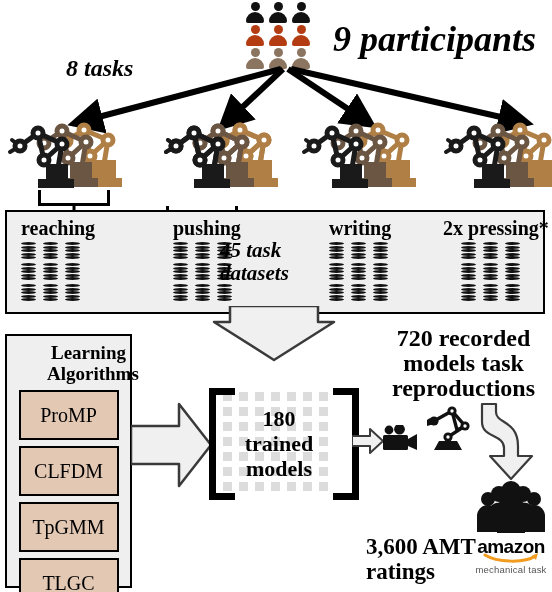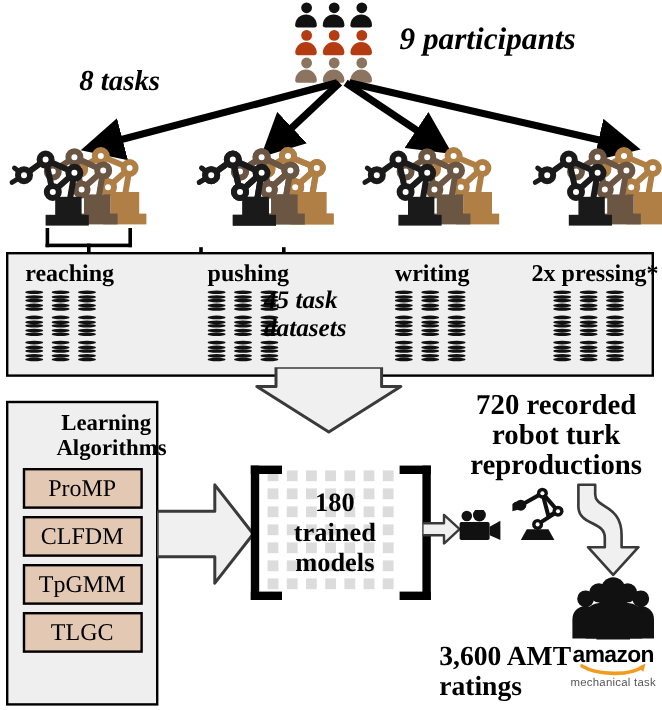--- a/index.html
+++ b/index.html
@@ -11,21 +11,21 @@
 
   
   #people-group{left:243px;top:2px;width:70px;}
   .person-row{display:flex;gap:3px;justify-content:center;margin-bottom:2px;}
   .person{width:20px;height:21px;position:relative;}
   .person .head{position:absolute;left:5.5px;top:0;width:9px;height:9px;border-radius:50%;background:currentColor;}
   .person .body{position:absolute;left:1px;top:10px;width:18px;height:11px;
        border-radius:9px 9px 2px 2px;background:currentColor;}
 
   
-  #participants-label{left:333px;top:18px;font-size:26px;}
+  #participants-label{left:333px;top:18px;font-size:36px;}
   #tasks-label{left:66px;top:55px;font-size:24px;}
 
   
   #fan-arrows{left:0;top:0;width:552px;height:215px;pointer-events:none;}
 
   
   .robot-group{width:128px;height:78px;}
   #robot-0{left:4px;top:116px;}
   #robot-1{left:160px;top:116px;}
   #robot-2{left:298px;top:116px;}
@@ -57,21 +57,21 @@
   #ds-caption{left:220px;top:239px;font-size:21px;line-height:23px;width:95px;}
 
   
   #big-arrow{left:212px;top:306px;}
 
   
   #algo-panel{left:5px;top:334px;width:127px;height:254px;
       background:#efefef;border:2px solid #000;box-sizing:border-box;}
   #algo-title{font-family:"Liberation Serif",serif;font-weight:bold;font-size:19px;
       text-align:center;line-height:21px;margin-top:6px;padding-left:40px;}
-  .algo-box{margin:6px auto 0;width:100px;height:34px;background:#e3c8b4;
+  .algo-box{margin:6px auto 0;width:100px;height:50px;background:#e3c8b4;
       border:2px solid #000;box-sizing:border-box;display:flex;align-items:center;
       justify-content:center;font-family:"Liberation Serif",serif;font-size:20px;}
 
   
   #algo-arrow{left:131px;top:400px;}
 
   
   #models-box{left:209px;top:388px;width:150px;height:112px;}
   #models-grid{position:absolute;left:14px;top:4px;width:112px;height:104px;
       display:grid;grid-template-columns:repeat(7,16px);grid-template-rows:repeat(7,15px);}
@@ -701,21 +701,21 @@
   <circle cx="44" cy="22" r="4.6" fill="#111"></circle>
     <circle cx="44" cy="22" r="1.7" fill="#fff"></circle>
   <circle cx="27" cy="33" r="4.6" fill="#111"></circle>
     <circle cx="27" cy="33" r="1.7" fill="#fff"></circle>
   <path d="M6,16 a6.5,6.5 0 0 1 11,3 L6,22 Z" fill="#111"></path>
   <path d="M18,37 L36,37 L41,46 L13,46 Z" fill="#111"></path>
 </svg>
 
 <div class="abs serif-b" id="repro-label">
   <span>720 recorded</span><br>
-  <span>robot turk</span><br>
+  <span>models task</span><br>
   <span>reproductions</span>
 </div>
 
 <svg class="abs" id="curve-arrow" width="62" height="82" viewBox="0 0 62 82">
   <path d="M2,4 L2,22 C2,38 24,34 24,48 L24,56 L10,56 L31,79 L52,56 L38,56 L38,46 C38,20 16,24 16,12 L16,4 Z" fill="#f0f0f0" stroke="#3a3a3a" stroke-width="2.2" stroke-linejoin="round"></path>
 </svg>
 
 <svg class="abs" id="crowd-icon" width="78" height="54" viewBox="0 0 78 54">
   <circle cx="16" cy="19" r="7" fill="#111"></circle>
   <path d="M5,52 L5,36 a11,11 0 0 1 22,0 L27,52 Z" fill="#111"></path>

